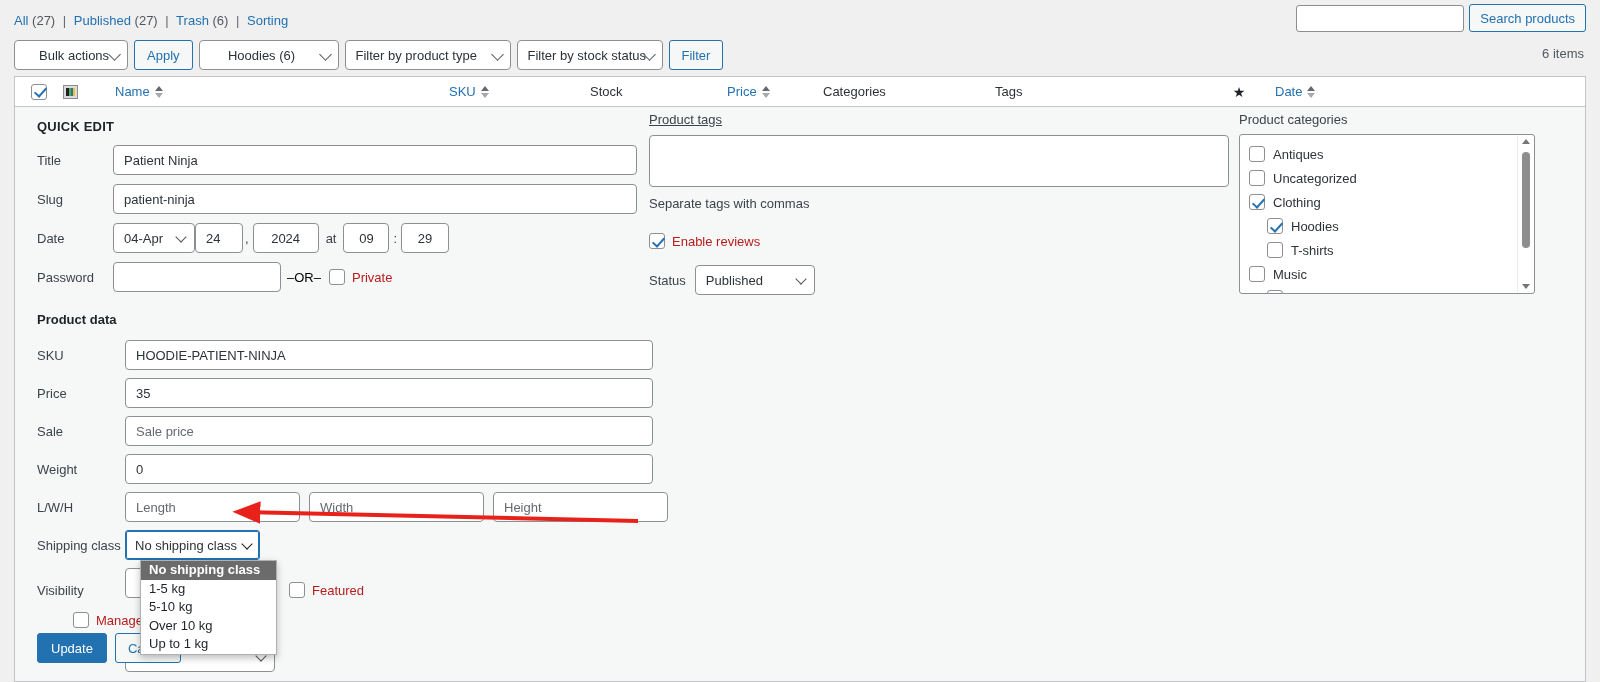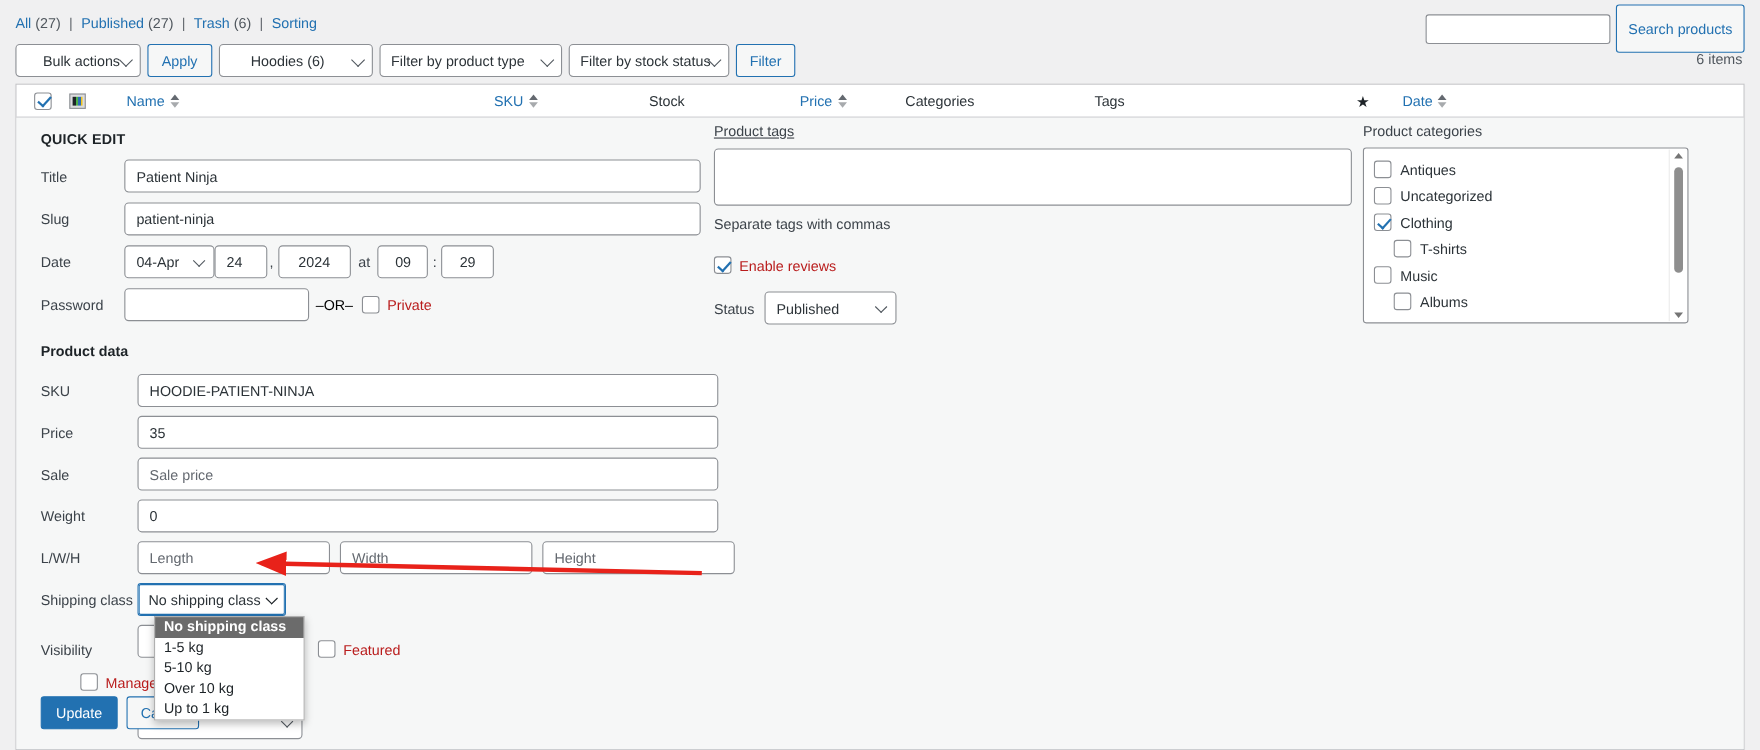--- a/index.html
+++ b/index.html
@@ -29,21 +29,21 @@
     display: flex; align-items: center; gap: 5px;
   }
   .search-input {
     width: 168px; height: 27px;
     border: 1px solid #8c8f94; border-radius: 3px;
     background: #fff; padding: 0 8px;
     font-family: "Liberation Sans", sans-serif; font-size: 13px;
     color: #2c3338; outline: none;
   }
   .btn-secondary {
-    height: 44px; padding: 0 10px;
+    height: 28px; padding: 0 10px;
     background: #f6f7f7; border: 1px solid #2271b1; border-radius: 3px;
     color: #2271b1; font-size: 13px; line-height: 1;
     font-family: "Liberation Sans", sans-serif; cursor: pointer;
     white-space: nowrap;
   }
 
   
   .tablenav {
     position: absolute; left: 14px; top: 40px;
     display: flex; align-items: center; gap: 6px;
@@ -541,20 +541,24 @@
               </div>
               <div class="cat-item">
                 <input type="checkbox" class="cb" style="">
                 <span class="cat-label">Uncategorized</span>
               </div>
               <div class="cat-item">
                 <input type="checkbox" class="cb" checked="" style="">
                 <span class="cat-label">Clothing</span>
               </div>
               <div class="cat-item child">
+                <input type="checkbox" class="cb" checked="" style="">
+                <span class="cat-label">Hoodies</span>
+              </div>
+              <div class="cat-item child">
                 <input type="checkbox" class="cb" style="">
                 <span class="cat-label">T-shirts</span>
               </div>
               <div class="cat-item">
                 <input type="checkbox" class="cb" style="">
                 <span class="cat-label">Music</span>
               </div>
               <div class="cat-item child">
                 <input type="checkbox" class="cb" style="">
                 <span class="cat-label">Albums</span>

